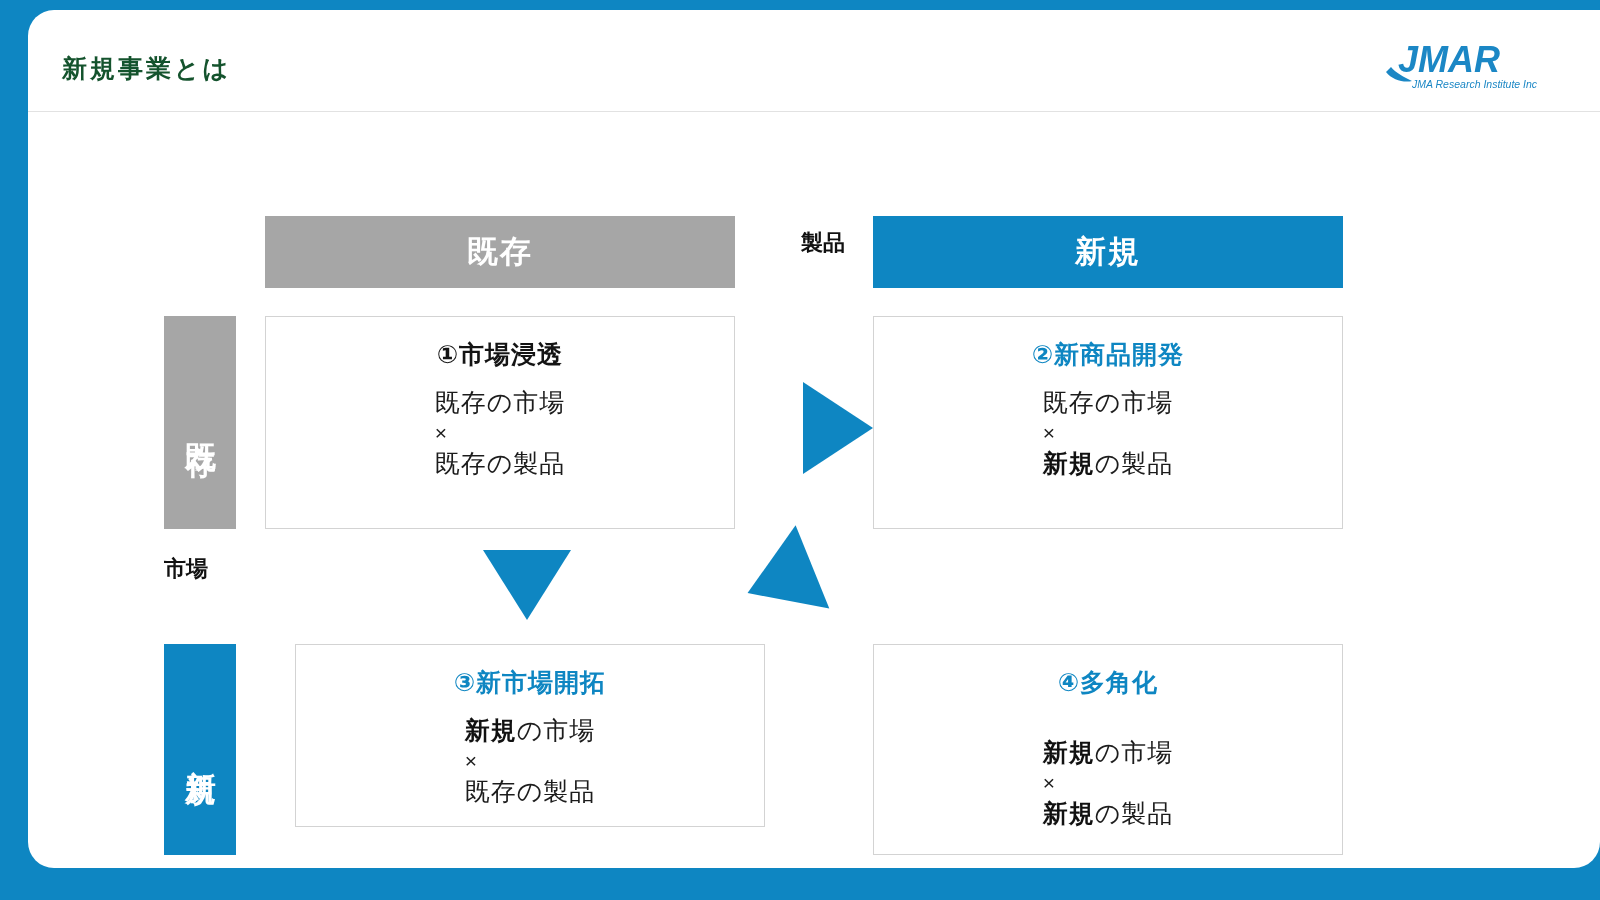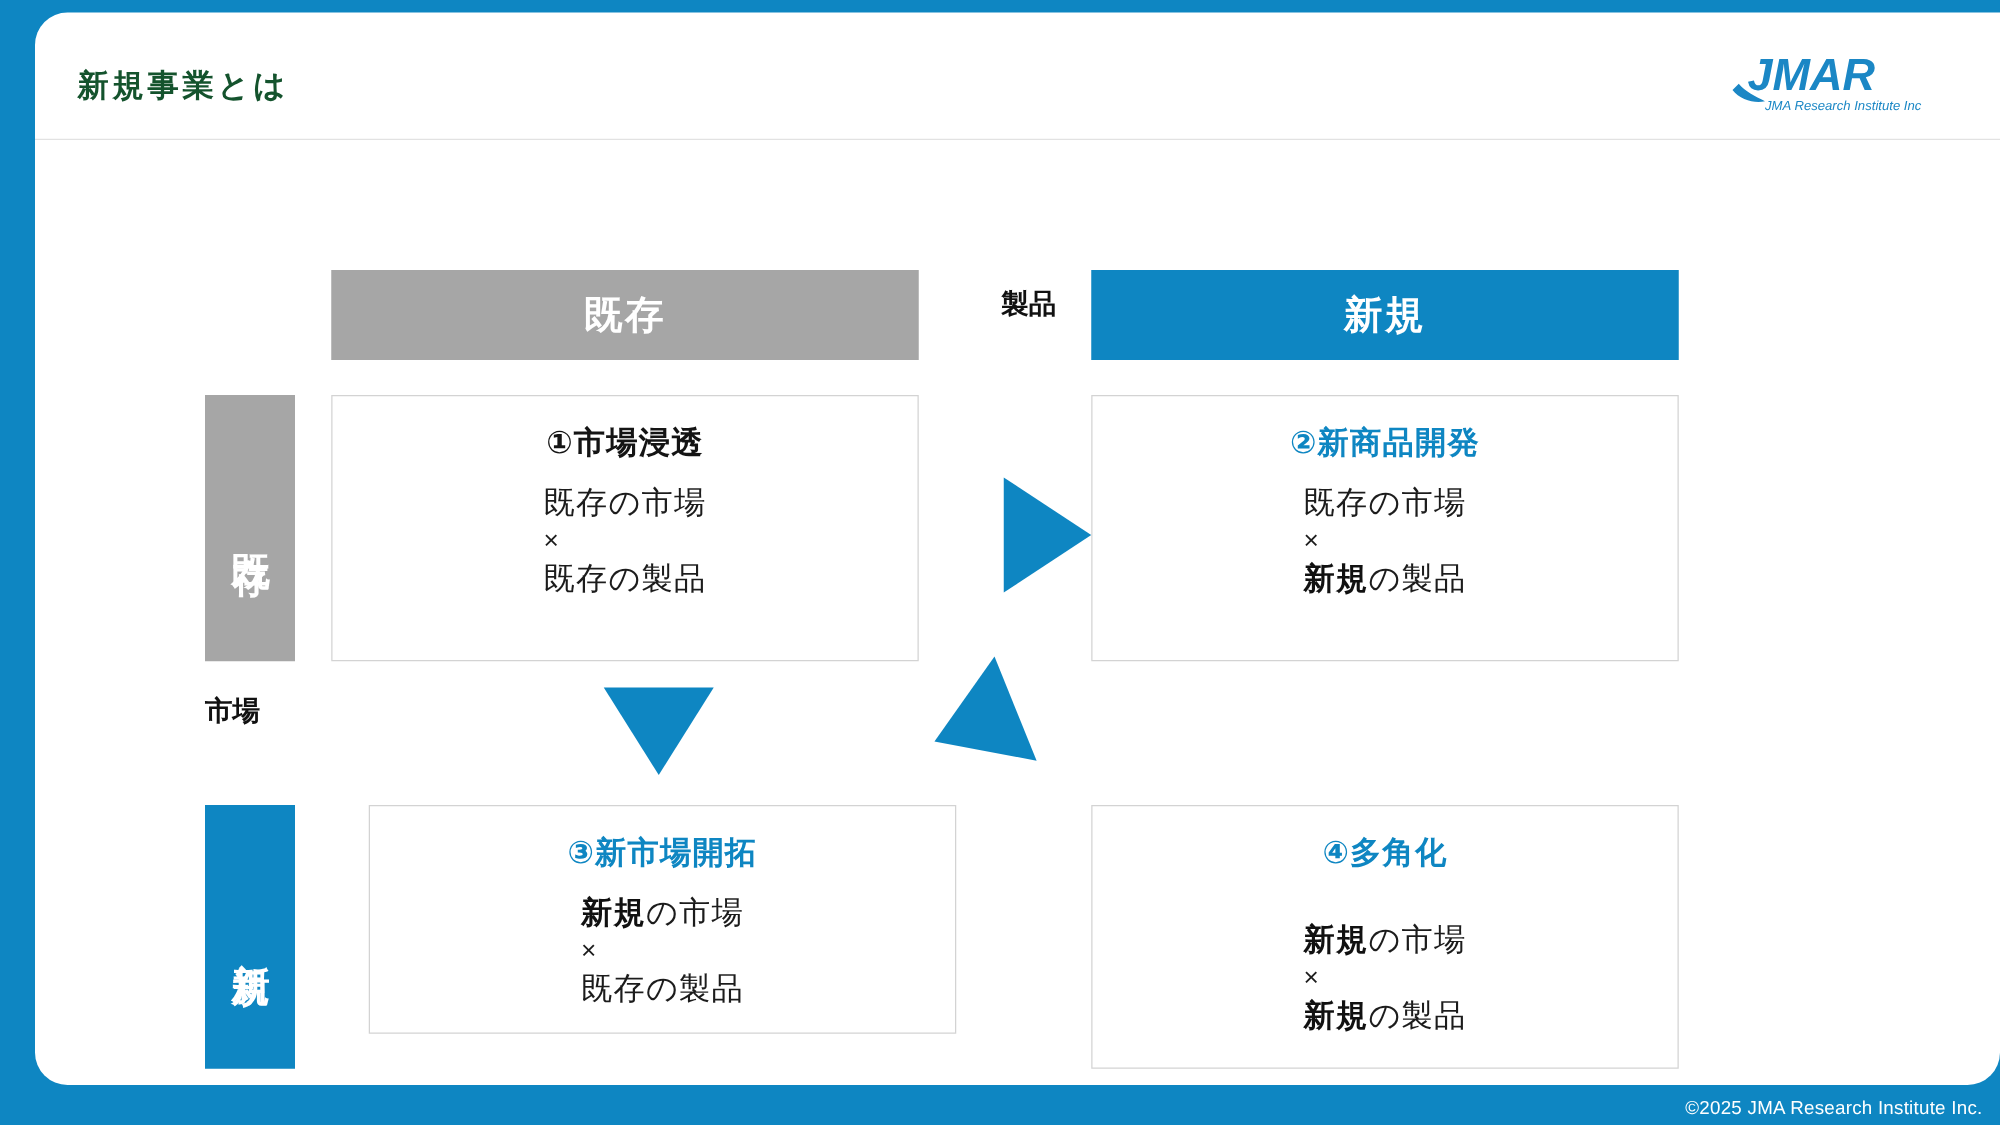--- a/index.html
+++ b/index.html
@@ -308,16 +308,13 @@
         </div>
       </div>
 
       <div class="arrow" id="arrow-right"></div>
       <div class="arrow" id="arrow-down"></div>
       <div class="arrow" id="arrow-diagonal"></div>
 
     </div>
   </div>
 
-  <div id="footer">
-    <div id="copyright">©2025 JMA Research Institute Inc.</div>
-  </div>
 </div>
 
 </body></html>

